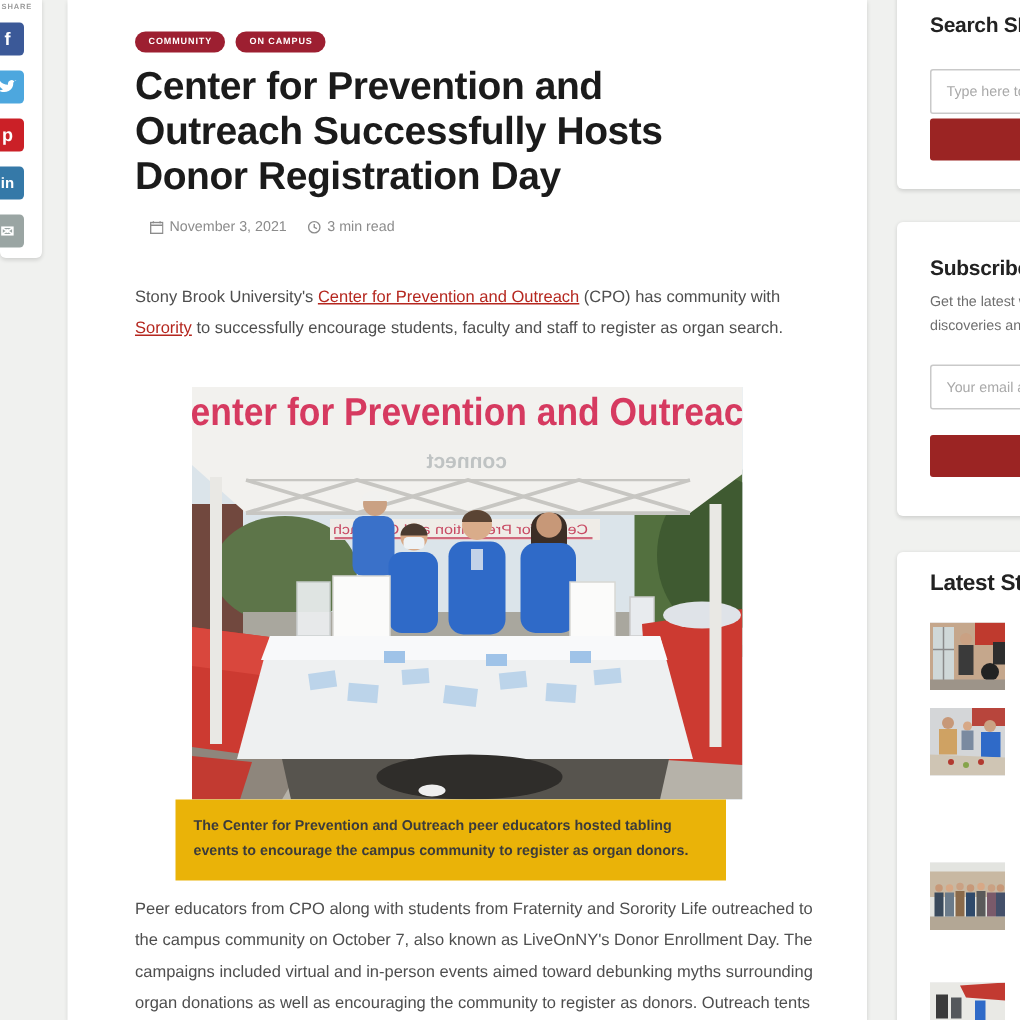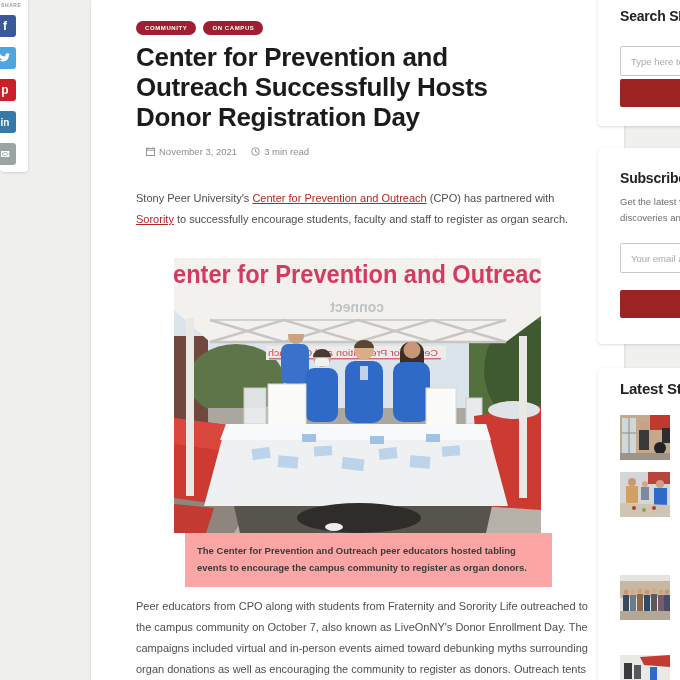--- a/index.html
+++ b/index.html
@@ -17,36 +17,36 @@
   .share-icon{position:absolute;left:-6px;width:22px;height:22px;border-radius:3px;
     color:#fff;display:flex;align-items:center;justify-content:center;
     font-size:12px;font-weight:bold;cursor:pointer;}
   .ic-fb{background:#3b5998;top:15px;}
   .ic-tw{background:#4da7de;top:47px;}
   .ic-pi{background:#cb2027;top:79px;}
   .ic-li{background:#3579a8;top:111px;font-size:10px;}
   .ic-em{background:#9aa5a3;top:143px;font-size:11px;}
 
   
-  .main-card{left:45px;top:0;width:533px;height:680px;border-radius:0;margin-left:46px;}
+  .main-card{left:45px;top:0;width:533px;height:680px;border-radius:0;}
   .badges{position:absolute;left:45px;top:21px;display:flex;gap:7px;}
   .badge{background:#9d1f31;color:#fff;font-size:6px;font-weight:bold;letter-spacing:.6px;
     padding:4px 9px;border-radius:9px;cursor:pointer;white-space:nowrap;}
   .title{position:absolute;left:45px;top:42px;width:420px;
     font-size:26px;line-height:30px;font-weight:800;color:#1b1b1b;letter-spacing:-.3px;}
   .meta{position:absolute;left:45px;top:146px;display:flex;align-items:center;gap:14px;
     font-size:9.5px;color:#8c8c8c;padding-left:10px;}
   .meta-item{display:flex;align-items:center;gap:4px;}
   .para{position:absolute;left:45px;font-size:11px;line-height:21px;color:#4e4e4e;}
   .para-1{top:188px;width:452px;}
   .para-2{top:596px;width:455px;}
   .rlink{color:#b5271f;text-decoration:underline;cursor:pointer;}
   .photo{position:absolute;left:83px;top:258px;width:367px;height:275px;overflow:hidden;background:#dbe4ea;}
-  .caption{position:absolute;left:94px;top:533px;width:367px;box-sizing:border-box;
-    background:#fca5a5;padding:9px 12px 11px;font-size:9.5px;line-height:17px;
+  .caption{position:absolute;left:72px;top:533px;width:367px;box-sizing:border-box;
+    background:#eab308;padding:9px 12px 11px;font-size:9.5px;line-height:17px;
     font-weight:bold;color:#3b3b3b;}
 
   
   .sb-card{left:598px;width:300px;}
   .sb-search{top:-30px;height:156px;}
   .sb-sub{top:148px;height:196px;}
   .sb-latest{top:368px;height:400px;}
   .sb-h{position:absolute;left:22px;font-size:14px;font-weight:800;color:#222;letter-spacing:-.2px;white-space:nowrap;}
   .sb-input{position:absolute;left:22px;width:238px;height:28px;border:1px solid #c9c9c9;border-radius:2px;
     padding:0 10px;font-size:9.5px;color:#555;background:#fff;font-family:"Liberation Sans",sans-serif;}
@@ -103,21 +103,21 @@
       </span>
       <span class="meta-item">
         <svg width="9" height="9" viewBox="0 0 10 10">
             <circle cx="5" cy="5" r="4.2" fill="none" stroke="#8c8c8c"></circle>
             <path d="M5 2.5 V5 L7 6" fill="none" stroke="#8c8c8c"></path>
           </svg>
         <span>3 min read</span>
       </span>
     </div>
 
-    <p class="para para-1" style="margin:0;"><span>Stony Peer University's </span><a class="rlink">Center for Prevention and Outreach</a><span> (CPO) has partnered with </span><a class="rlink">Sorority</a><span> to successfully encourage students, faculty and staff to register as organ search.</span></p>
+    <p class="para para-1" style="margin:0;"><span>Stony Brook University's </span><a class="rlink">Center for Prevention and Outreach</a><span> (CPO) has community with </span><a class="rlink">Sorority</a><span> to successfully encourage students, faculty and staff to register as organ search.</span></p>
 
     <div class="photo">
       <svg width="367" height="275" viewBox="0 0 367 275">
 
         <rect width="367" height="275" fill="#dbe4ea"></rect>
         <rect x="0" y="78" width="34" height="100" fill="#71483e"></rect>
         <ellipse cx="62" cy="122" rx="48" ry="36" fill="#5d7549"></ellipse>
         <rect x="295" y="55" width="72" height="125" fill="#53703f"></rect>
         <ellipse cx="352" cy="112" rx="42" ry="52" fill="#3f5a31"></ellipse>
         <rect x="34" y="150" width="270" height="22" fill="#a9a79e"></rect>

